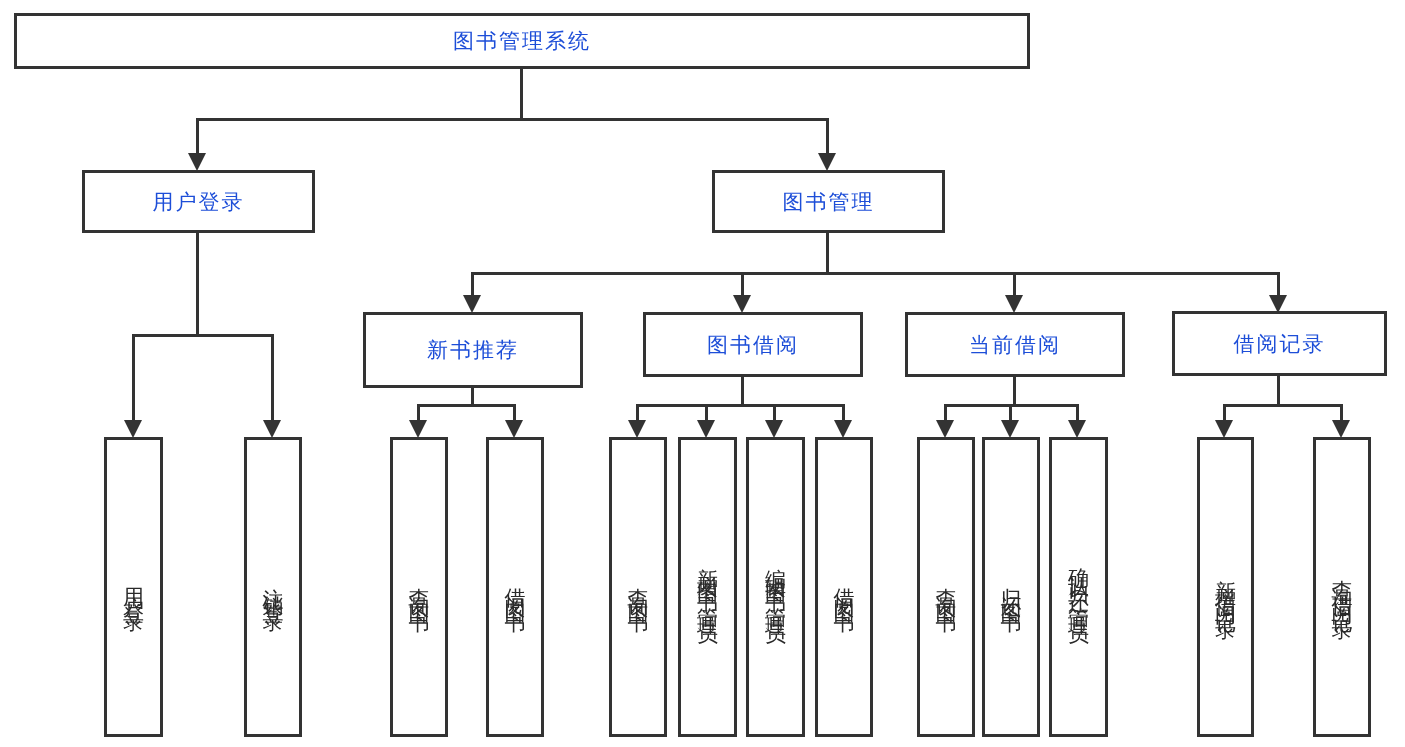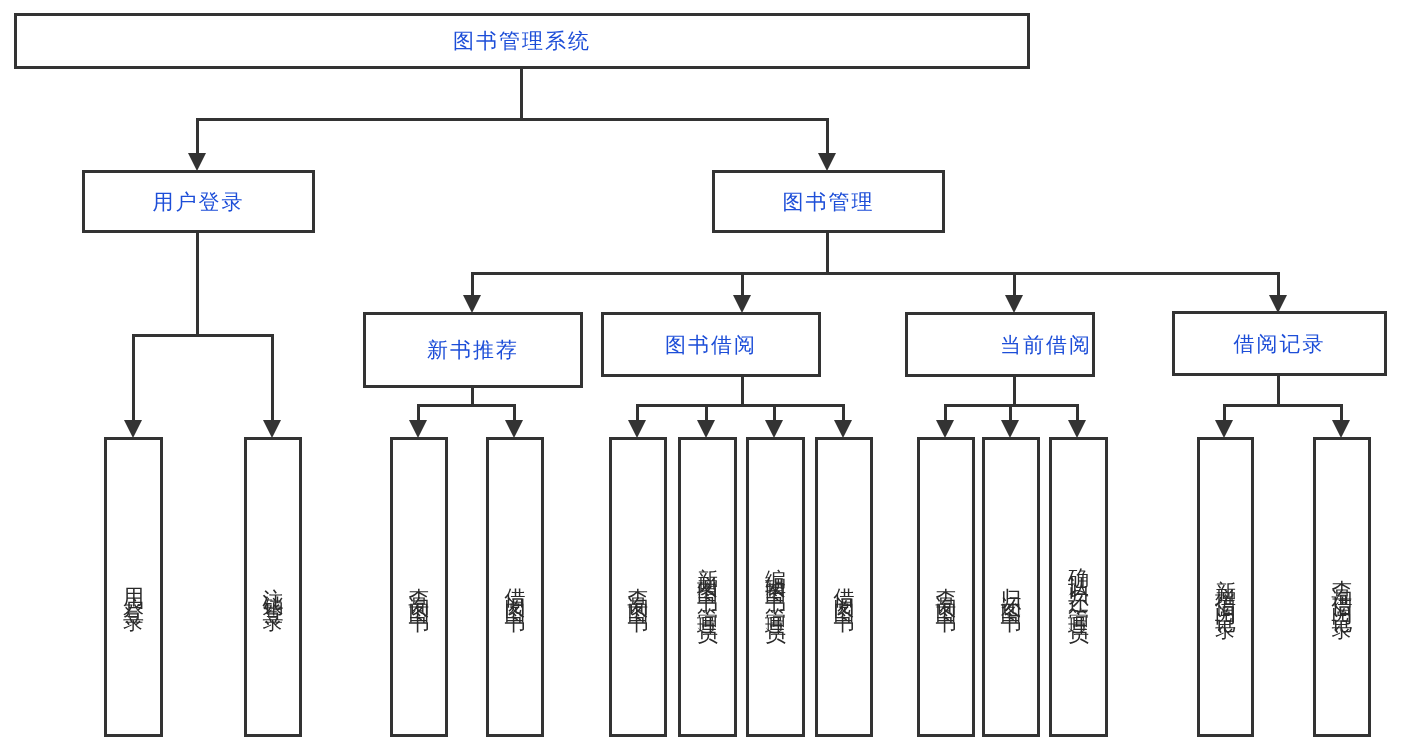--- a/index.html
+++ b/index.html
@@ -68,24 +68,24 @@
   <div class="vline" style="left:741px; top:272px; height:26px;"></div>
   <div class="arrow" style="left:733px; top:295px;"></div>
   <div class="vline" style="left:1013px; top:272px; height:26px;"></div>
   <div class="arrow" style="left:1005px; top:295px;"></div>
   <div class="vline" style="left:1277px; top:272px; height:26px;"></div>
   <div class="arrow" style="left:1269px; top:295px;"></div>
 
   <div class="hbox" style="left:363px; top:312px; width:220px; height:76px;">
     <span>新书推荐</span>
   </div>
-  <div class="hbox" style="left:601px; top:312px; width:220px; height:65px;">
+  <div class="hbox" style="left:643px; top:312px; width:220px; height:65px;">
     <span>图书借阅</span>
   </div>
-  <div class="hbox" style="left:905px; top:312px; width:190px; height:65px;justify-content:flex-end;">
+  <div class="hbox" style="left:905px; top:312px; width:220px; height:65px;">
     <span>当前借阅</span>
   </div>
   <div class="hbox" style="left:1172px; top:311px; width:215px; height:65px;">
     <span>借阅记录</span>
   </div>
 
   <div class="vline" style="left:471px; top:374px; height:32px;"></div>
   <div class="vline" style="left:741px; top:374px; height:32px;"></div>
   <div class="vline" style="left:1013px; top:374px; height:32px;"></div>
   <div class="vline" style="left:1277px; top:374px; height:32px;"></div>

